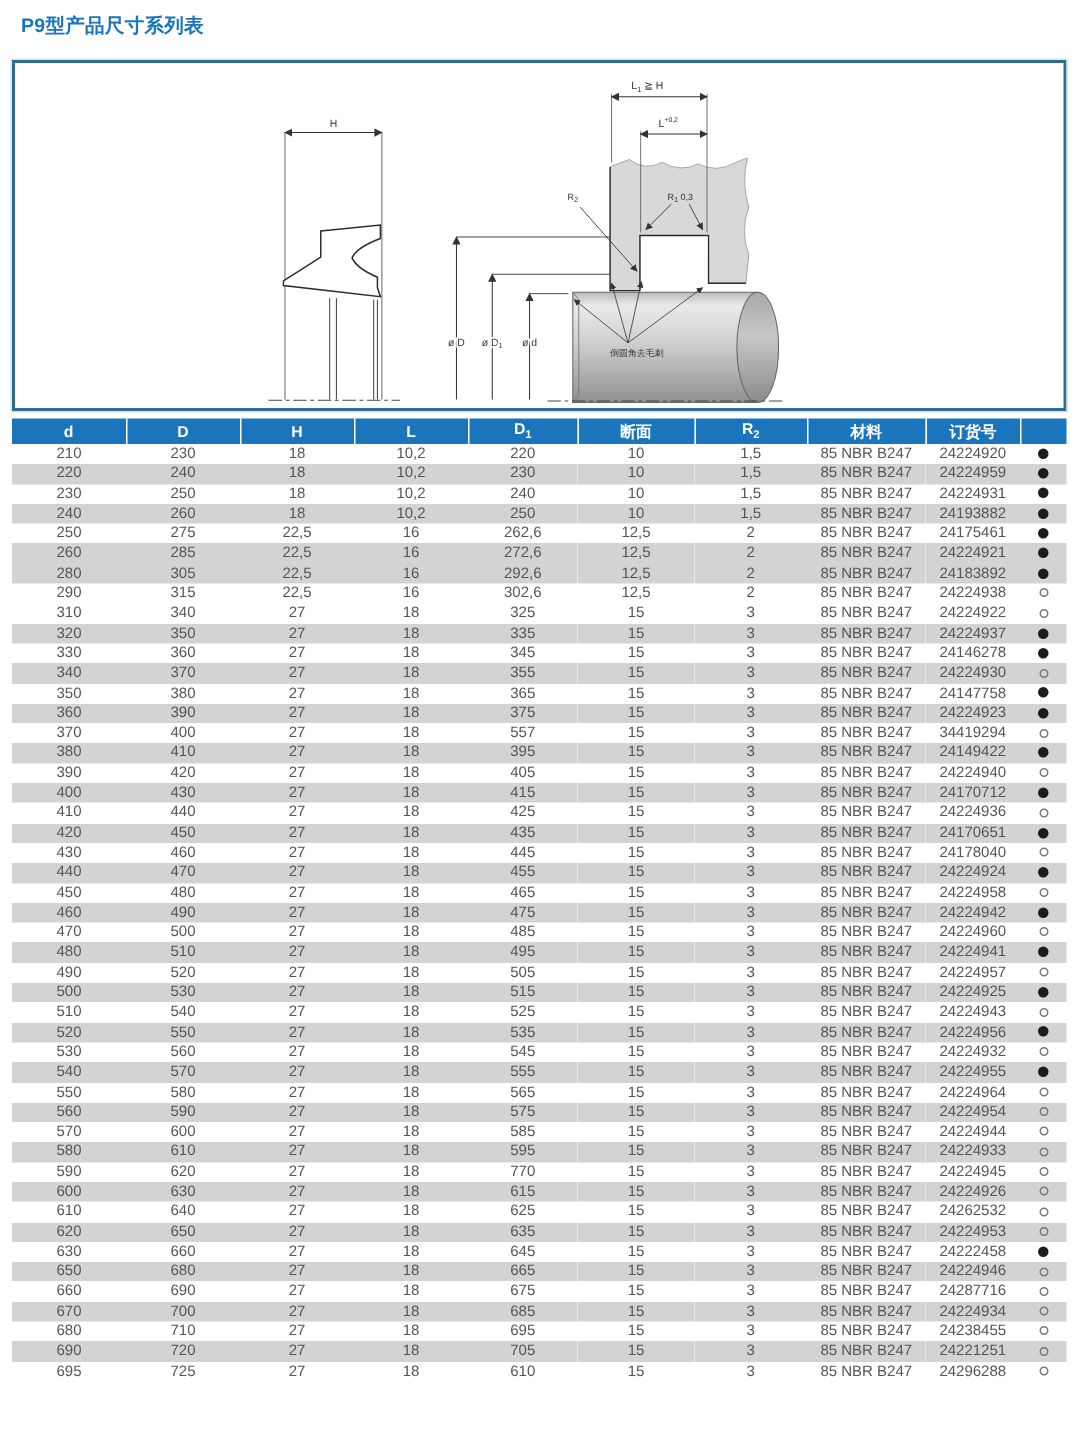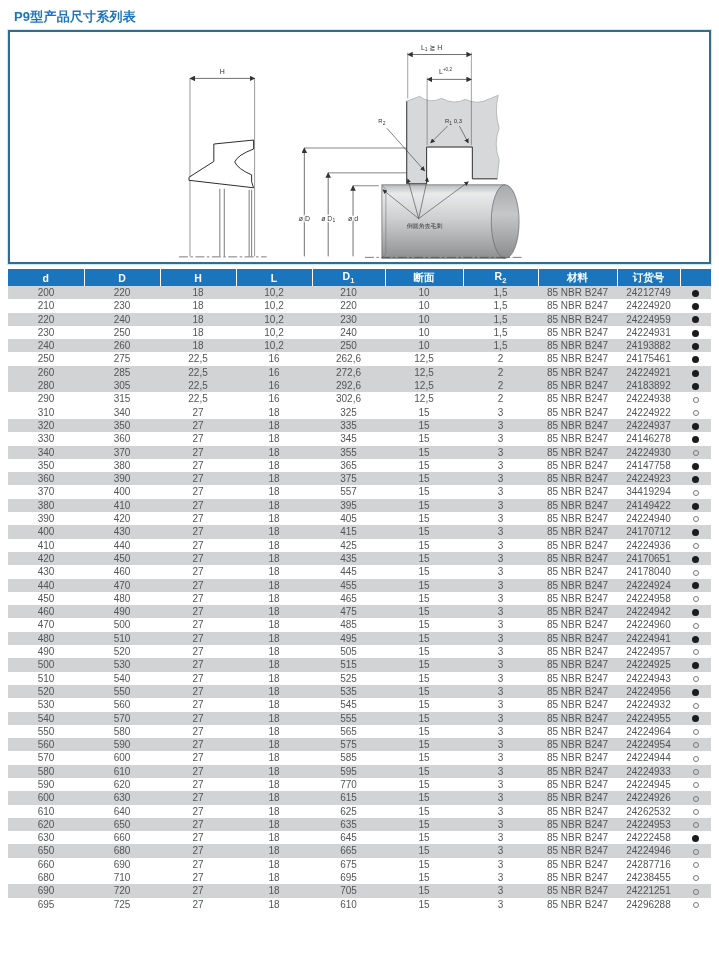--- a/index.html
+++ b/index.html
@@ -4,21 +4,21 @@
 <style>
   * { box-sizing: border-box; }
   html,body { margin:0; padding:0; }
   body {
     width:719px; height:965px; background:#ffffff;
     font-family:"Liberation Sans", sans-serif;
     overflow:hidden;
   }
   .page-title {
     color:#1b75bc; font-size:13px; font-weight:bold;
-    margin:8px 0 4px 14px; letter-spacing:0.2px;
+    margin:8px 0 14px 14px; letter-spacing:0.2px;
   }
   .drawing-box {
     margin:0 8px; width:703px; height:234px; background:#fff;
     border:2px solid #2e6e90; outline:1px solid #cde9f4;
   }
   .drawing-box svg { display:block; width:100%; height:100%; }
   svg text { fill:#333; font-family:"Liberation Sans", sans-serif; font-size:7px; }
   svg .tiny { font-size:6px; }
   svg .sub { font-size:5px; }
   svg .sup { font-size:4.6px; }
@@ -151,32 +151,20 @@
         <th>L</th>
         <th>D<sub>1</sub></th>
         <th>断面</th>
         <th>R<sub>2</sub></th>
         <th>材料</th>
         <th>订货号</th>
         <th></th>
       </tr>
   </thead>
   <tbody>
-      <tr class="stripe-gray">
-        <td>200</td>
-        <td>220</td>
-        <td>18</td>
-        <td>10,2</td>
-        <td>210</td>
-        <td>10</td>
-        <td>1,5</td>
-        <td>85 NBR B247</td>
-        <td>24212749</td>
-        <td><span class="dot filled"></span></td>
-      </tr>
       <tr class="stripe-white">
         <td>210</td>
         <td>230</td>
         <td>18</td>
         <td>10,2</td>
         <td>220</td>
         <td>10</td>
         <td>1,5</td>
         <td>85 NBR B247</td>
         <td>24224920</td>
@@ -679,20 +667,32 @@
         <td>690</td>
         <td>27</td>
         <td>18</td>
         <td>675</td>
         <td>15</td>
         <td>3</td>
         <td>85 NBR B247</td>
         <td>24287716</td>
         <td><span class="dot hollow"></span></td>
       </tr>
+      <tr class="stripe-gray">
+        <td>670</td>
+        <td>700</td>
+        <td>27</td>
+        <td>18</td>
+        <td>685</td>
+        <td>15</td>
+        <td>3</td>
+        <td>85 NBR B247</td>
+        <td>24224934</td>
+        <td><span class="dot hollow"></span></td>
+      </tr>
       <tr class="stripe-white">
         <td>680</td>
         <td>710</td>
         <td>27</td>
         <td>18</td>
         <td>695</td>
         <td>15</td>
         <td>3</td>
         <td>85 NBR B247</td>
         <td>24238455</td>

